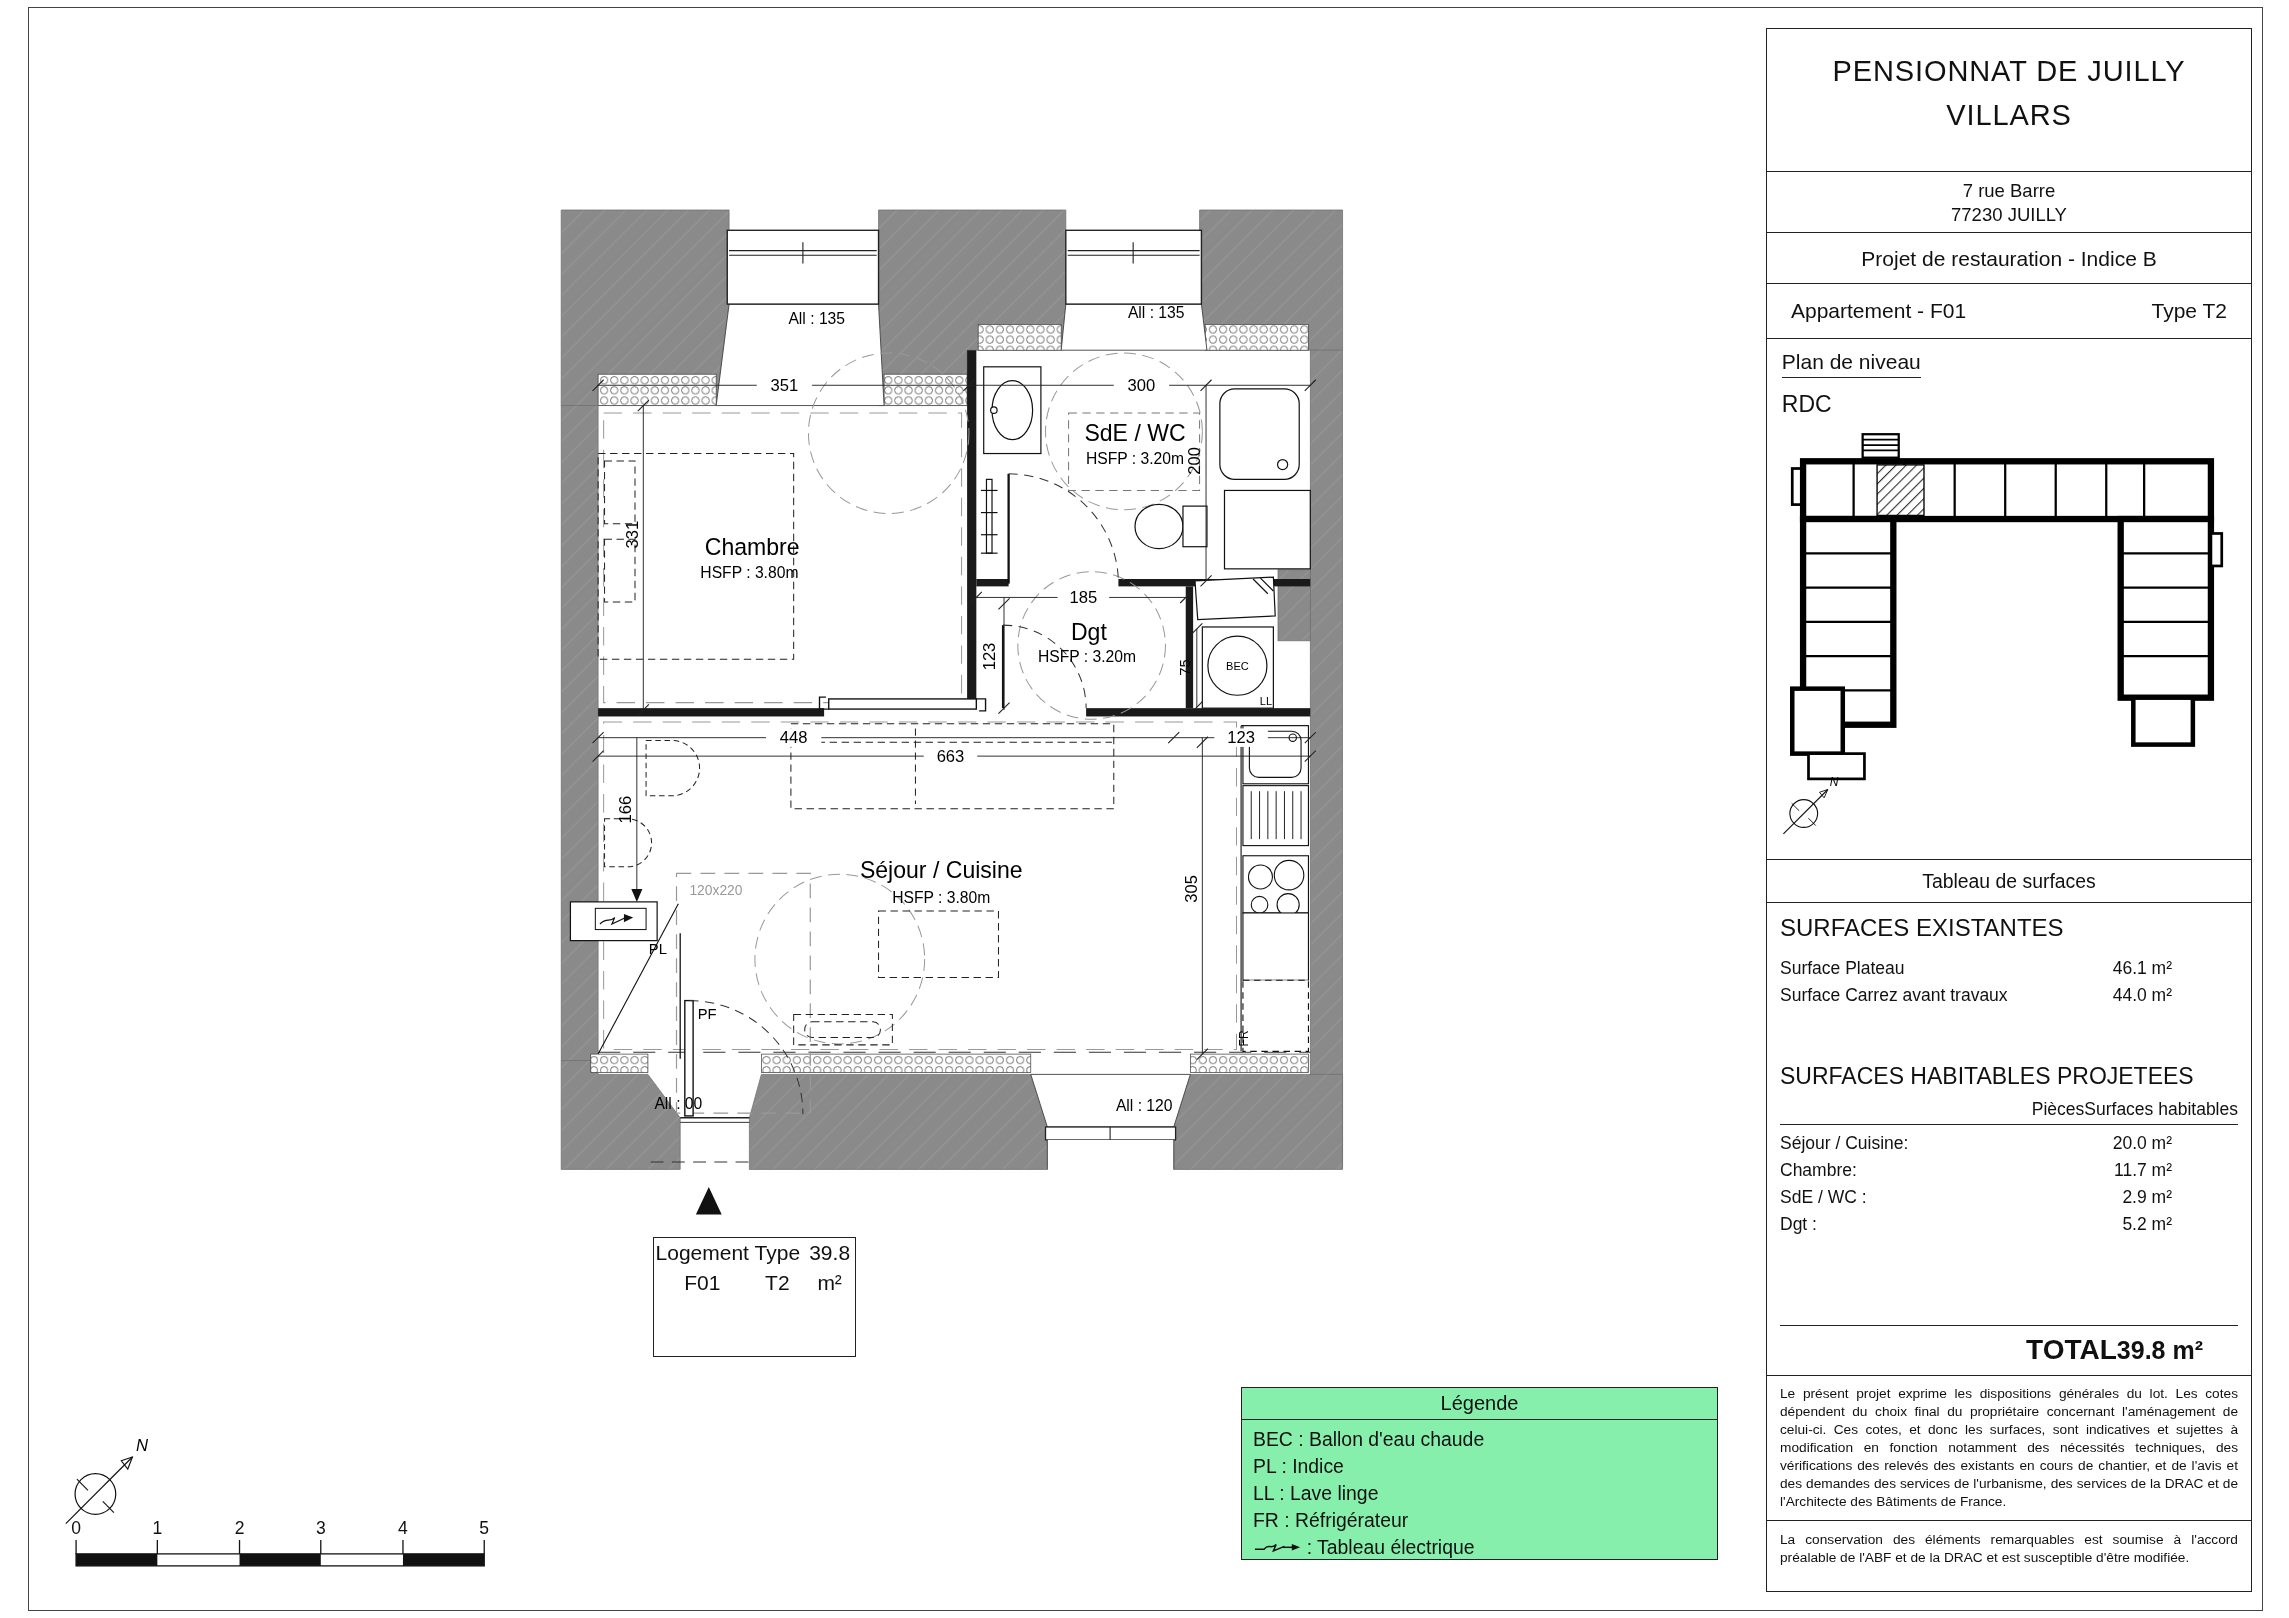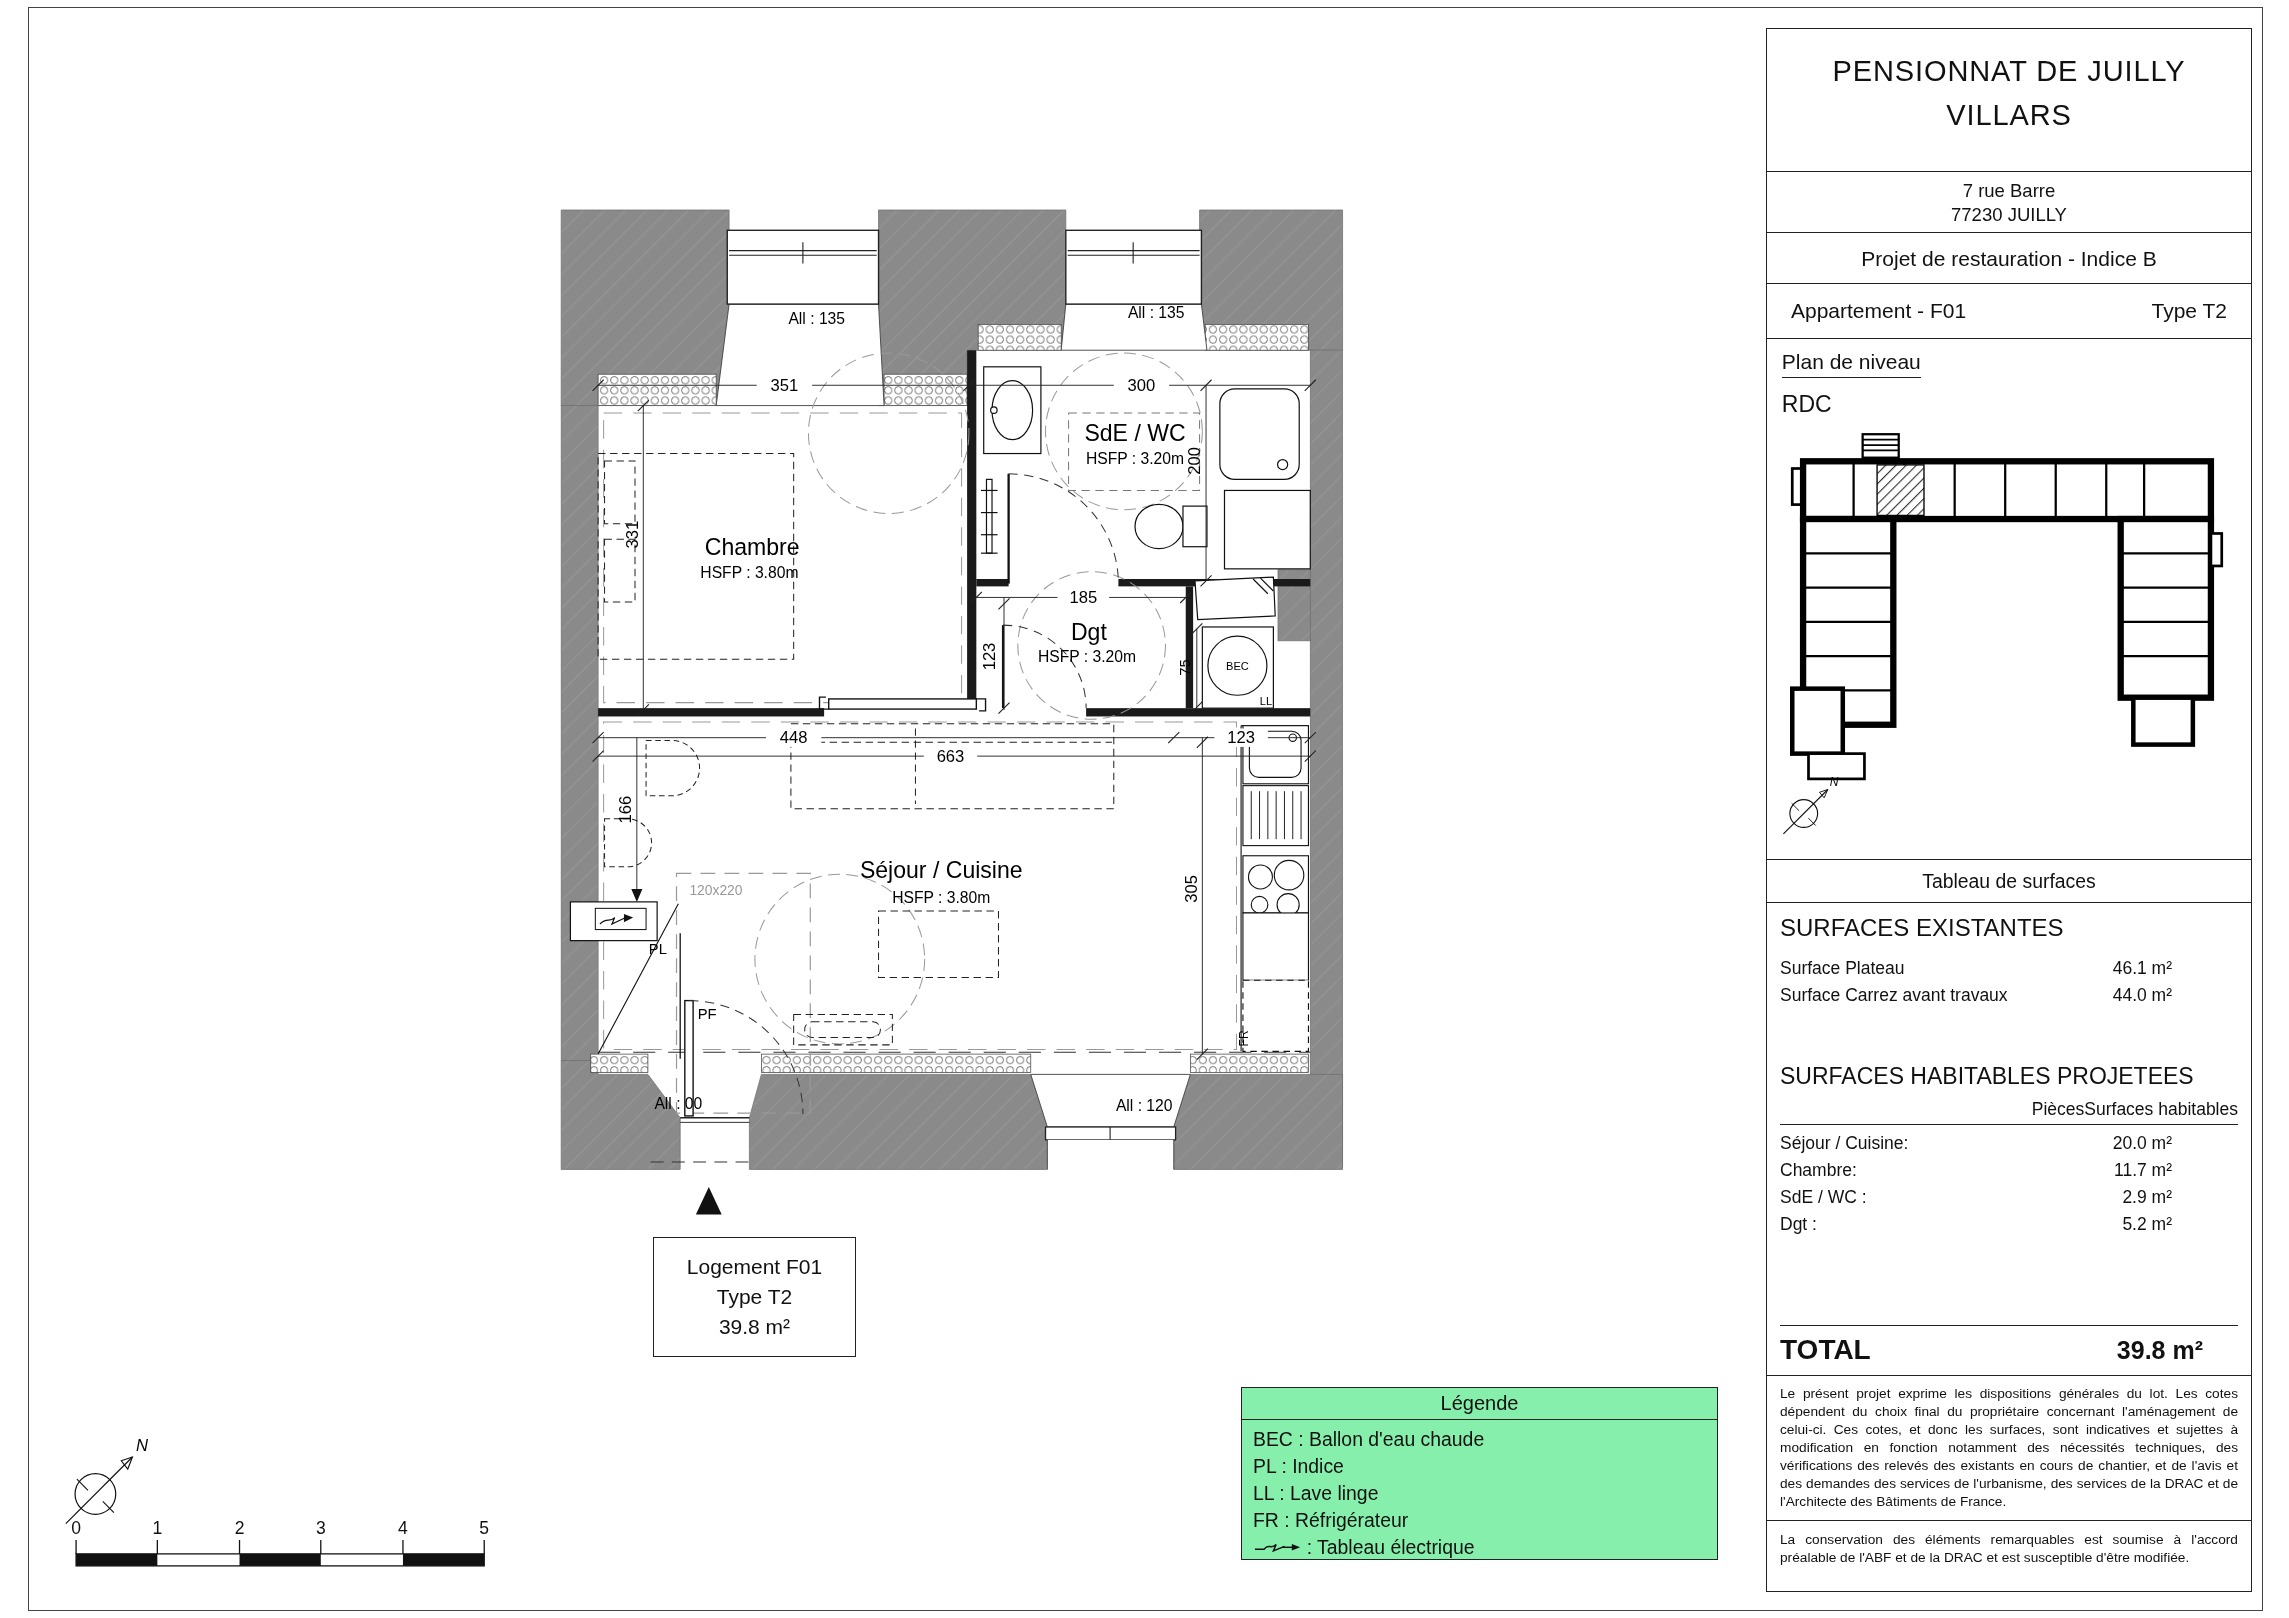--- a/index.html
+++ b/index.html
@@ -20,34 +20,34 @@
   #tb-surf-title{height:43px;text-align:center;font-size:19.4px;line-height:42px;}
   #tb-surfaces{height:473px;display:flex;flex-direction:column;padding:11px 13px 0 13px;}
   .sec-h1{font-size:24px;margin-bottom:13px;}
   .sec-h2{font-size:23px;margin-bottom:9.2px;}
   .srow{display:flex;font-size:17.5px;line-height:27px;}
   .srow .lbl{flex:1;}
   .srow .val{text-align:right;margin-right:66px;}
   .gap60{height:54px;}
   .phead{display:flex;font-size:17.5px;border-bottom:1.8px solid #222;padding-bottom:3.7px;margin-bottom:5.5px;}
   .phead .lbl{flex:1;text-align:right;}
-  #tb-total-wrap{margin-top:auto;border-top:1.8px solid #222;}
+  #tb-total-wrap{margin-top:auto;border-top:1.8px solid #222;text-align:right;}
   #tb-total{display:flex;align-items:baseline;padding:7.4px 0 9.2px 0;}
   #tb-total .lbl{flex:1;font-size:28px;font-weight:bold;}
   #tb-total .val{font-size:25px;font-weight:bold;margin-right:35px;}
   .note{font-size:13.7px;line-height:18px;text-align:justify;padding:9.2px 13px;}
   #tb-note2{border-bottom:none;flex:1;}
   
   #legend-box{left:1241px;top:1387px;width:477px;height:173px;border:1.8px solid #222;box-sizing:border-box;background:#86efac;}
   #legend-title{border-bottom:1.8px solid #222;text-align:center;font-size:20px;line-height:31px;height:31px;}
   #legend-items{padding:5.5px 0 0 11px;font-size:19.4px;line-height:27px;}
   .leg-arrow-row{display:flex;align-items:center;}
   
   #unit-box{left:653px;top:1237px;width:203px;height:120px;border:1.8px solid #222;box-sizing:border-box;
-     display:flex;flex-direction:column;justify-content:center;text-align:center;font-size:21px;line-height:30px;}
+     display:flex;flex-direction:row;justify-content:center;text-align:center;font-size:21px;line-height:30px;}
   
   svg{display:block;}
   svg text{font-family:"Liberation Sans", sans-serif;}
 </style>
 </head>
 <body>
 
 <div id="sheet-border" class="abs"></div>
 
 <svg class="abs" style="left:535px;top:198px" width="831" height="1024" viewBox="580 215 900 1110">

